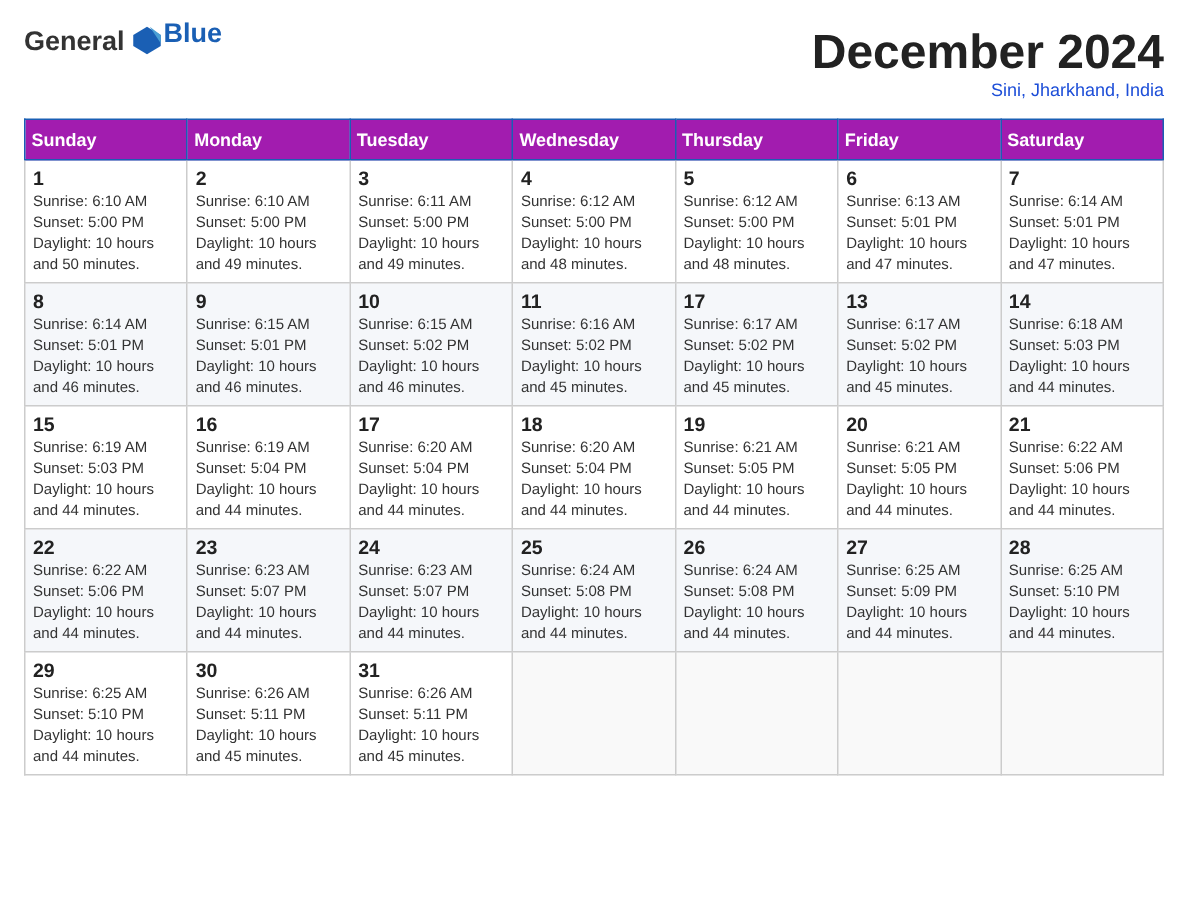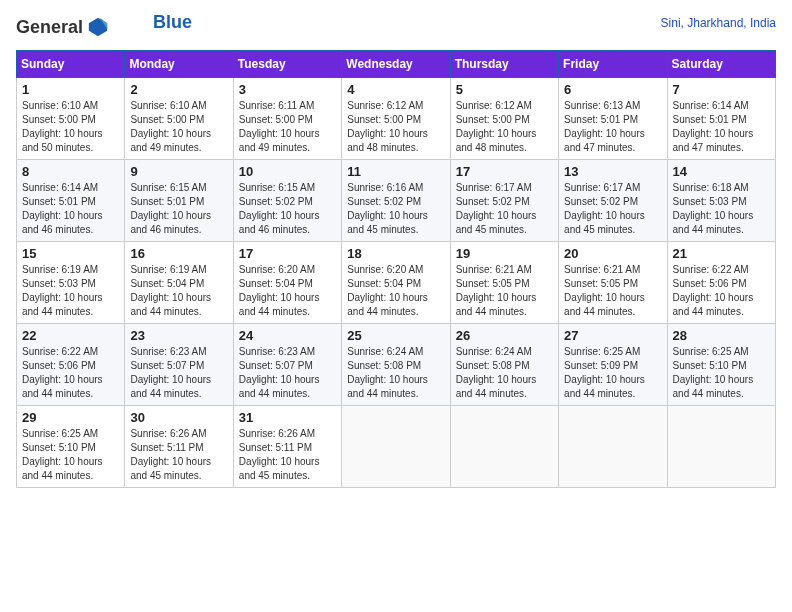--- a/index.html
+++ b/index.html
@@ -28,21 +28,20 @@
     }
     .logo-general {
       font-size: 18px;
       font-weight: bold;
       color: #333;
     }
     .logo-blue {
       font-size: 18px;
       font-weight: bold;
       color: #1a5fb4;
-      margin-left: 44px;
     }
     .logo-icon {
       width: 22px;
       height: 22px;
       margin-left: 2px;
     }
     .title-area {
       text-align: right;
     }
     .month-title {
@@ -53,21 +52,21 @@
     .subtitle {
       font-size: 12px;
       color: #1d4ed8;
     }
     .calendar {
       width: 100%;
       border-collapse: collapse;
       border: 1px solid #ccc;
     }
     .calendar th {
-      background: #6d28d9;
+      background: #a21caf;
       color: #fff;
       font-size: 12px;
       font-weight: bold;
       padding: 6px 4px;
       text-align: left;
       border: 1px solid #1a5fb4;
     }
     .calendar td {
       vertical-align: top;
       border: 1px solid #ccc;
@@ -105,20 +104,21 @@
     <div class="logo-text">
       <span class="logo-general">General</span>
       <svg class="logo-icon" viewBox="0 0 24 24">
         <polygon points="12,2 22,8 22,16 12,22 2,16 2,8" fill="#1a5fb4"></polygon>
         <polygon points="14,2 22,8 22,14" fill="#4a9fd4"></polygon>
       </svg>
     </div>
     <span class="logo-blue" style="margin-top:-4px;">Blue</span>
   </div>
   <div class="title-area">
+    <div class="month-title">December 2024</div>
     <div class="subtitle">Sini, Jharkhand, India</div>
   </div>
 </div>
 
 <table class="calendar">
   <thead>
     <tr id="weekday-header">
         <th>Sunday</th>
         <th>Monday</th>
         <th>Tuesday</th>

